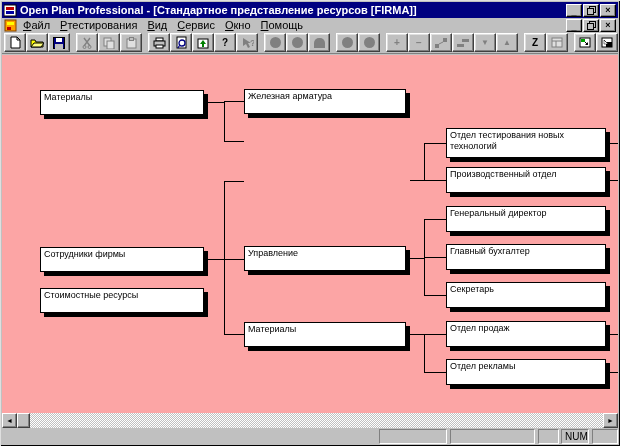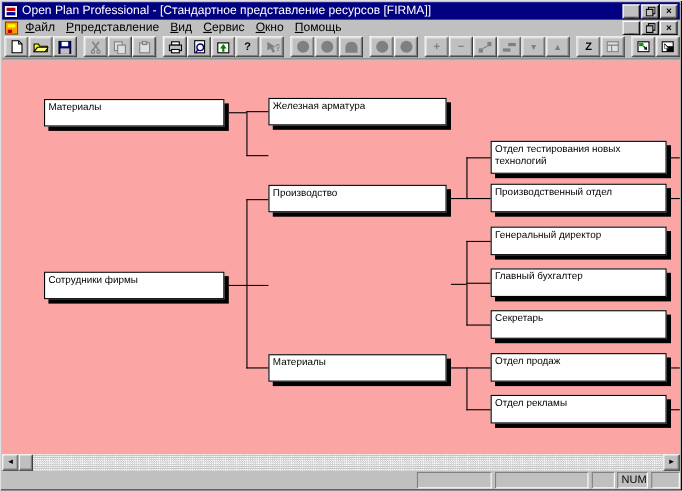--- a/index.html
+++ b/index.html
@@ -7,21 +7,21 @@
   body { font-family:"Liberation Sans", sans-serif; background:#c0c0c0; }
   #window {
     position:relative; width:620px; height:446px; background:#c0c0c0; overflow:hidden;
     box-shadow: inset 1px 1px 0 #dfdfdf, inset -1px -1px 0 #000;
   }
   
   #titlebar {
     position:absolute; left:2px; top:2px; right:2px; height:16px;
     background:#000080; color:#fff; display:flex; align-items:center; padding:0 2px;
   }
-  #titlebar .title { font-size:11px; font-weight:normal; margin-left:3px; white-space:nowrap; flex:1; overflow:hidden; }
+  #titlebar .title { font-size:11px; font-weight:bold; margin-left:3px; white-space:nowrap; flex:1; overflow:hidden; }
   .winbtns { display:flex; gap:1px; }
   .wbtn {
     width:16px; height:13px; background:#c0c0c0; color:#000;
     border:1px solid; border-color:#fff #000 #000 #fff;
     box-shadow: inset -1px -1px 0 #808080;
     display:flex; align-items:center; justify-content:center;
     font-size:9px; font-weight:bold; line-height:1;
   }
   .wbtn.mini span { margin-top:5px; }
   
@@ -117,21 +117,21 @@
     </span>
   </div>
 
   <div id="menubar">
     <svg width="13" height="13" style="margin-right:6px">
       <rect x="1" y="1" width="11" height="11" fill="#ffa000" stroke="#804000"></rect>
       <rect x="3" y="3" width="7" height="3" fill="#ffff00"></rect>
       <rect x="3" y="8" width="4" height="3" fill="#c00000"></rect>
     </svg>
     <span class="menu-item"><span class="accel">Ф</span><span>айл</span></span>
-    <span class="menu-item"><span class="accel">Р</span><span>представление</span></span>
+    <span class="menu-item"><span class="accel">Р</span><span>тестирования</span></span>
     <span class="menu-item"><span class="accel">В</span><span>ид</span></span>
     <span class="menu-item"><span class="accel">С</span><span>ервис</span></span>
     <span class="menu-item"><span class="accel">О</span><span>кно</span></span>
     <span class="menu-item"><span class="accel">П</span><span>омощь</span></span>
     <span class="winbtns">
       <span class="wbtn mini">
           <span>_</span>
         </span>
       <span class="wbtn">
         <svg width="9" height="9">
@@ -293,23 +293,24 @@
             <path d="M7 7 l-4 0 l0 -4 z" fill="#fff" stroke="#000" stroke-width="0.5"></path>
           </svg>
       </span>
     </span>
   </div>
 
   <div id="client">
 
     <div class="node" style="left:38px;top:35px;width:164px;height:25px">Материалы</div>
     <div class="node" style="left:38px;top:192px;width:164px;height:25px">Сотрудники фирмы</div>
+    <div class="node" style="left:38px;top:233px;width:164px;height:25px">Стоимостные ресурсы</div>
 
     <div class="node" style="left:242px;top:34px;width:162px;height:25px">Железная арматура</div>
-    <div class="node" style="left:242px;top:113px;width:162px;height:25px">Производство</div>
+    <div class="node" style="left:242px;top:191px;width:162px;height:25px">Управление</div>
     <div class="node" style="left:242px;top:267px;width:162px;height:25px">Материалы</div>
 
     <div class="node" style="left:444px;top:73px;width:160px;height:30px">Отдел тестирования новых технологий</div>
     <div class="node" style="left:444px;top:112px;width:160px;height:26px">Производственный отдел</div>
     <div class="node" style="left:444px;top:151px;width:160px;height:26px">Генеральный директор</div>
     <div class="node" style="left:444px;top:189px;width:160px;height:26px">Главный бухгалтер</div>
     <div class="node" style="left:444px;top:227px;width:160px;height:26px">Секретарь</div>
     <div class="node" style="left:444px;top:266px;width:160px;height:26px">Отдел продаж</div>
     <div class="node" style="left:444px;top:304px;width:160px;height:26px">Отдел рекламы</div>
 

